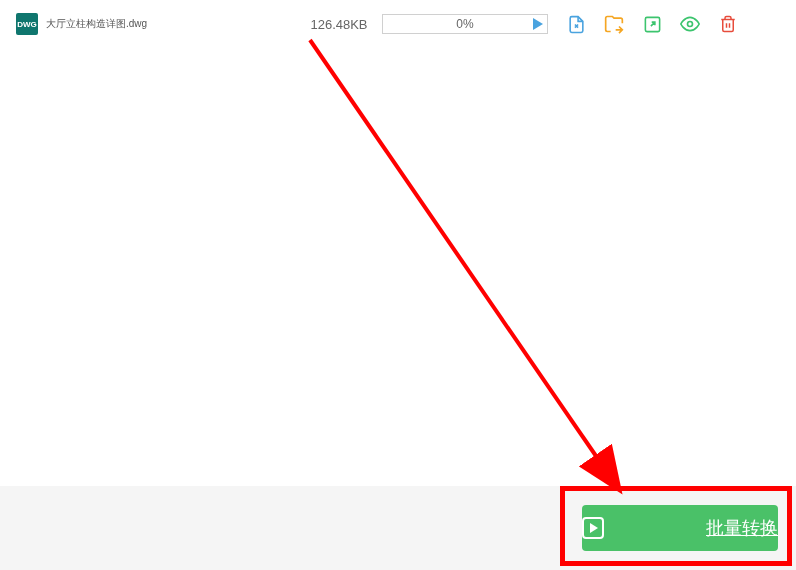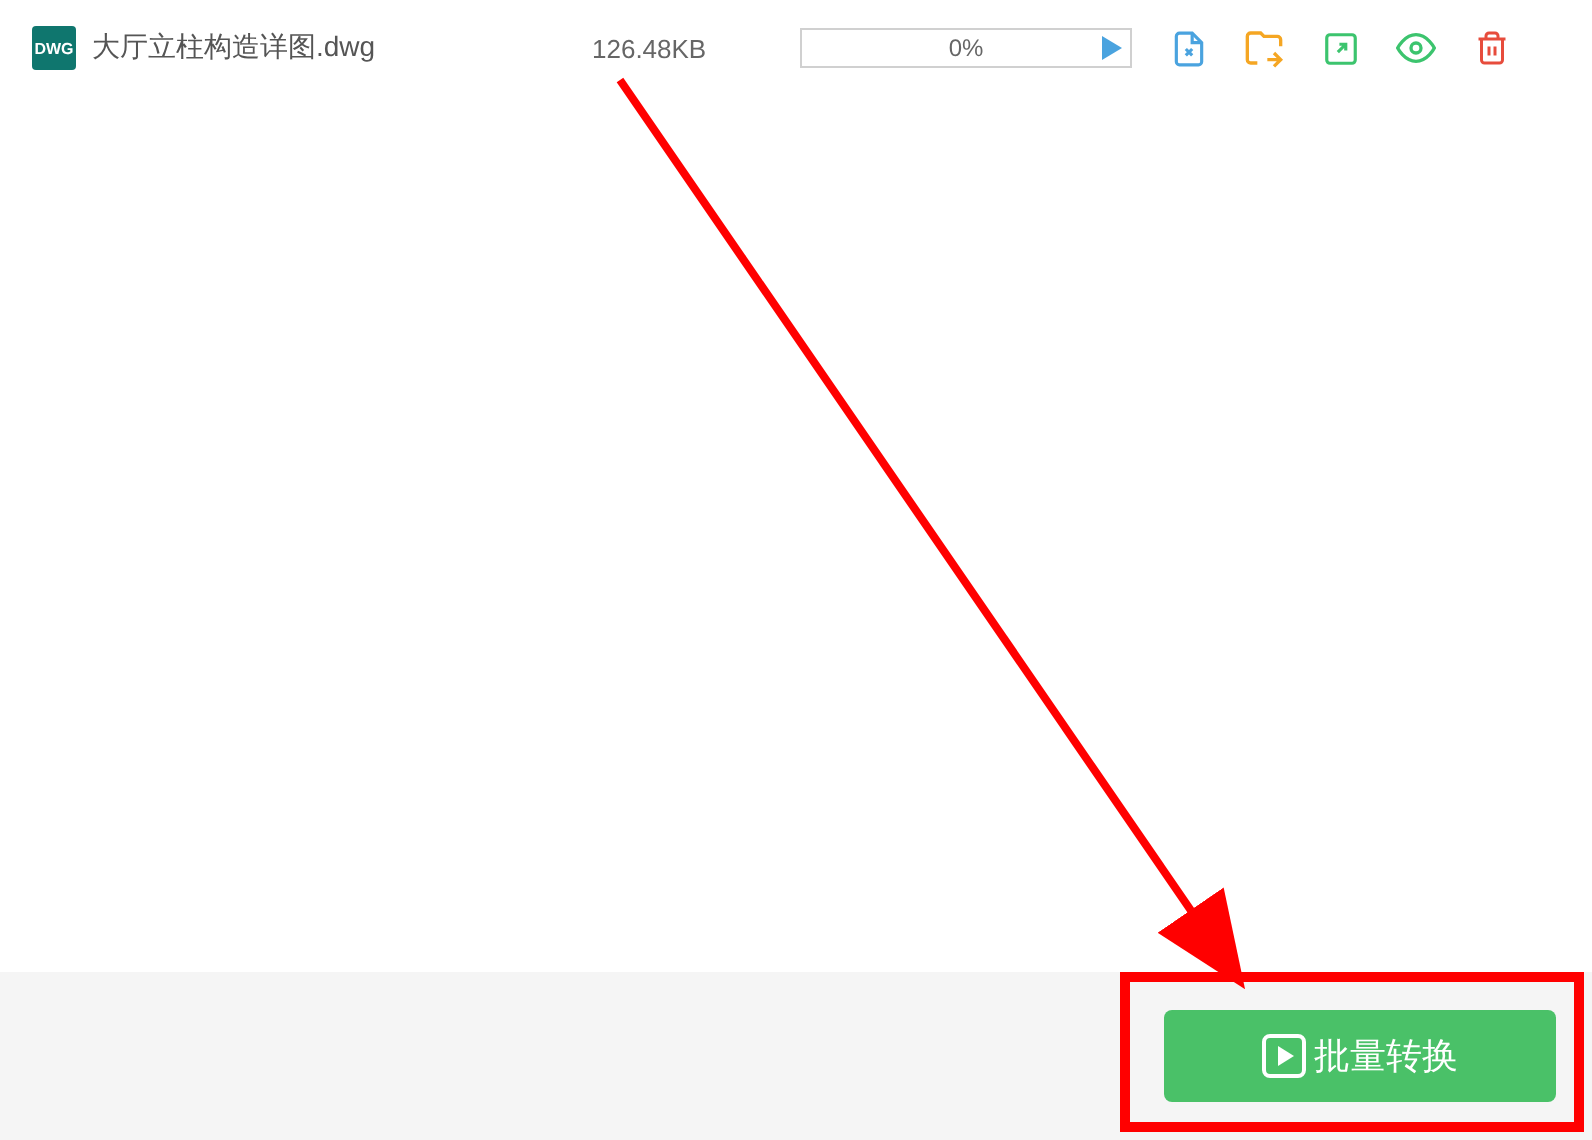--- a/index.html
+++ b/index.html
@@ -26,29 +26,28 @@
       font-size: 8px;
       font-weight: bold;
       display: flex;
       align-items: center;
       justify-content: center;
       margin-right: 8px;
       border-radius: 2px;
     }
     .file-name {
       color: #555;
-      font-size: 14px;
+      font-size: 10px;
       flex: 0 0 250px;
     }
     .file-size {
       color: #666;
       font-size: 13px;
       flex: 0 0 86px;
-      text-align: left;
-      margin-right: 18px;
+      text-align: center;
     }
     .progress-container {
       flex: 0 0 166px;
       height: 20px;
       border: 1px solid #d0d0d0;
       display: flex;
       align-items: center;
       position: relative;
     }
     .progress-text {
@@ -89,30 +88,31 @@
       height: 84px;
       background: #f5f5f5;
       display: flex;
       align-items: center;
       justify-content: flex-end;
       padding-right: 18px;
     }
     .batch-btn {
       display: flex;
       align-items: center;
-      justify-content: center;
+      justify-content: space-between;
       gap: 4px;
       width: 196px;
       height: 46px;
       background: #4ac168;
       color: #ffffff;
       font-size: 18px;
       border-radius: 4px;
       cursor: pointer;
       border: none;
+      text-decoration: underline;
     }
     .batch-play-icon {
       width: 22px;
       height: 22px;
       border: 2px solid #ffffff;
       border-radius: 4px;
       display: flex;
       align-items: center;
       justify-content: center;
       position: relative;

